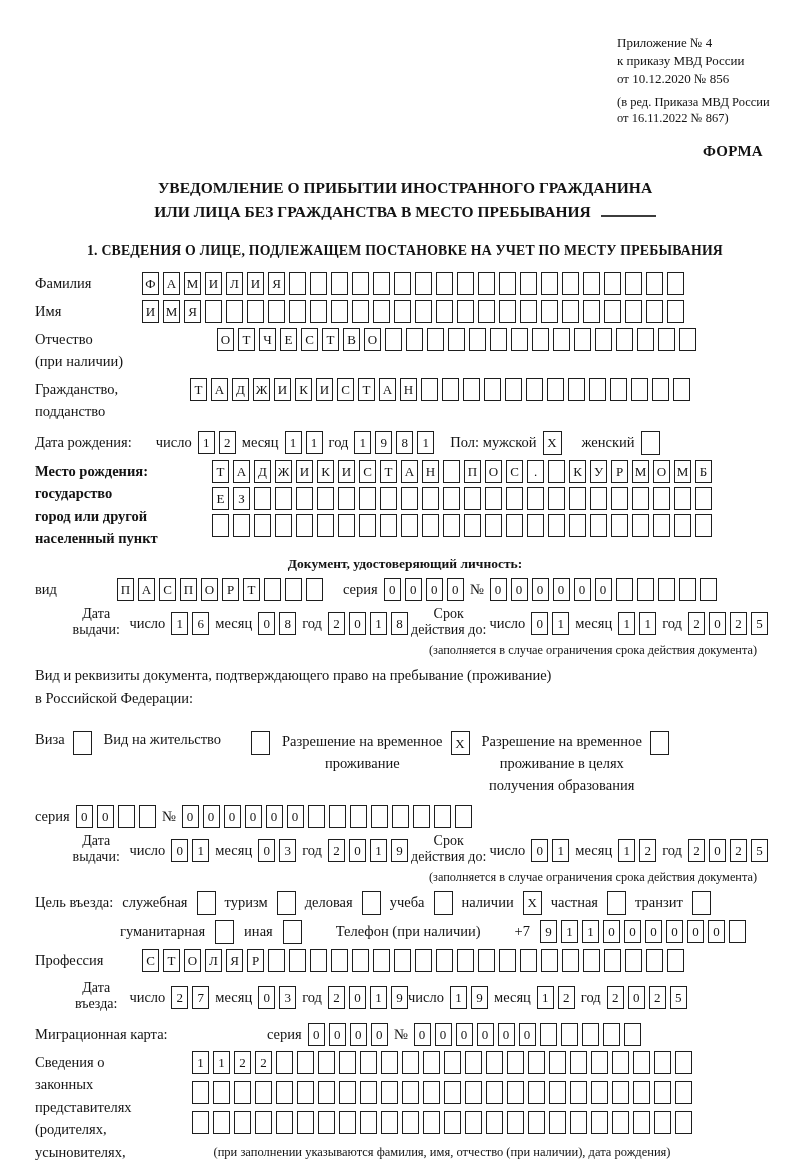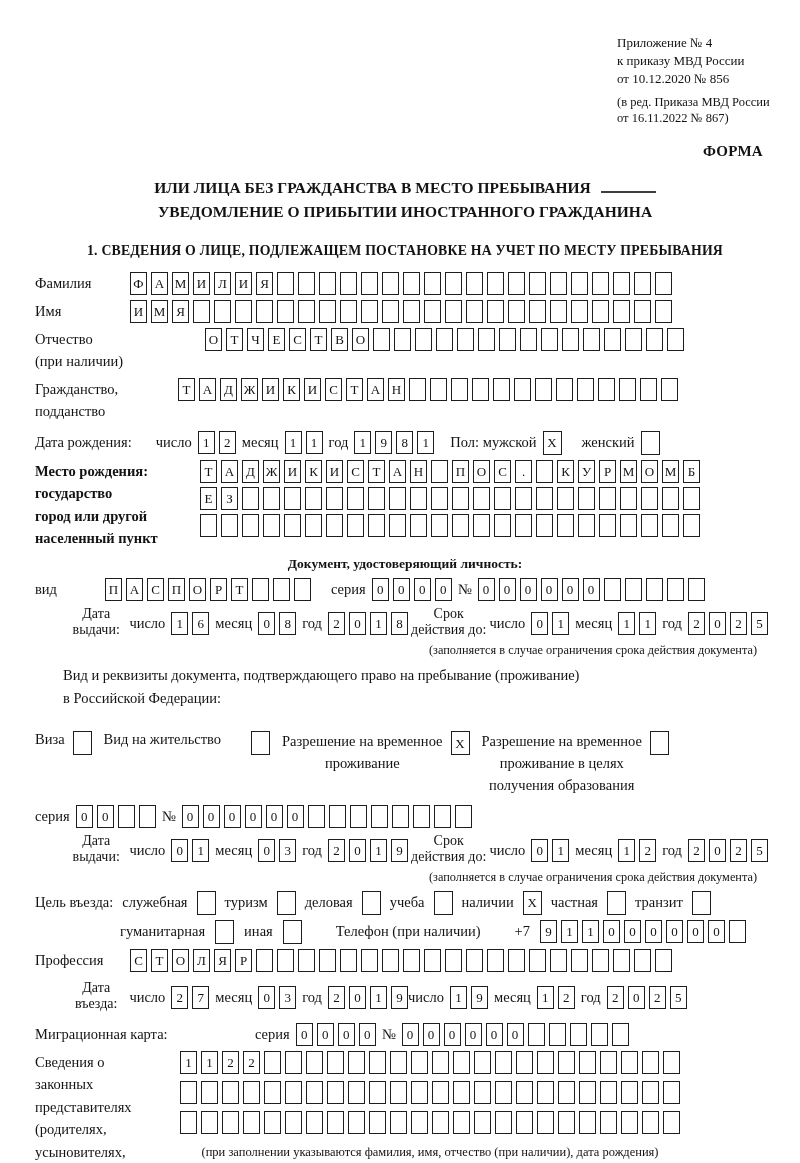--- a/index.html
+++ b/index.html
@@ -8,21 +8,21 @@
     width:800px; height:1163px; background:#ffffff; color:#131313;
     font-family:"Liberation Serif","DejaVu Serif",serif;
     padding:34px 25px 10px 35px; position:relative; overflow:hidden;
   }
   .annex { margin-left:582px; font-size:13px; line-height:1.4; }
   .annex-ed { margin-left:582px; font-size:12.5px; line-height:1.35; margin-top:5px; }
   .forma { text-align:right; padding-right:12px; font-weight:bold; font-size:15px; margin-top:16px; letter-spacing:0.3px; }
   .title { text-align:center; font-weight:bold; font-size:15.5px; line-height:1.5; margin-top:16px; }
   .uslot { display:inline-block; width:55px; border-bottom:2.2px solid #3c3c3c; margin-left:10px; vertical-align:baseline; }
   .sec-title { text-align:center; font-weight:bold; font-size:13.8px; margin-top:20px; margin-bottom:13px; letter-spacing:0.2px; }
-  .frow { display:flex; align-items:flex-start; margin-bottom:5px; font-size:14.5px; }
+  .frow { display:flex; align-items:flex-start; margin-bottom:5px; font-size:14.5px;gap:12px; }
   .frow.vcenter { align-items:center; }
   .lblcol { flex:0 0 auto; line-height:1.55; }
   .lw95 { flex:0 0 95px; }
   .lw70 { flex:0 0 70px; }
   .lw170 { flex:0 0 170px; }
   .lw143 { flex:0 0 143px; }
   .lw165 { flex:0 0 165px;font-weight:bold; }
   .lw145 { flex:0 0 145px; }
   .lw220 { flex:0 0 220px; }
   .strip { display:flex; gap:4px; flex:0 0 auto; }
@@ -36,21 +36,21 @@
   .inl { display:flex; align-items:center; gap:6px; flex-wrap:nowrap; }
   .lbl { white-space:nowrap; }
   .dochdr { text-align:center; font-weight:bold; font-size:13.5px; margin:6px 0 6px 0; }
   .twocol { display:flex; margin-left:28px; margin-bottom:2px; }
   .dcol { display:flex; flex-direction:row; }
   .dcol1 { flex:0 0 345px; }
   .dcol2 { flex:0 0 360px; }
   .dcol-title { text-align:center; font-size:14px; margin-bottom:3px; }
   .daterow { display:flex; align-items:center; gap:6px; font-size:14.5px; }
   .note { font-size:12.3px; text-align:right; padding-right:18px; margin-top:2px; margin-bottom:6px; }
-  .intro { font-size:14.5px; line-height:1.65; margin-top:4px;margin-left:28px; }
+  .intro { font-size:14.5px; line-height:1.65; margin-top:4px; }
   .optrow { display:flex; align-items:flex-start; gap:12px; margin-top:20px; margin-bottom:4px; font-size:14.5px; }
   .opt { display:flex; align-items:flex-start; gap:8px; }
   .optlbl-c { text-align:center; line-height:1.5; }
   .mt8 { margin-top:8px; }
   .repnote { font-size:12.5px; text-align:center; margin-left:140px; margin-top:4px; }
 </style>
 </head>
 <body>
 
 <div class="page">
@@ -61,22 +61,22 @@
     <div>от 10.12.2020 № 856</div>
   </div>
   <div class="annex-ed">
     <div>(в ред. Приказа МВД России</div>
     <div>от 16.11.2022 № 867)</div>
   </div>
 
   <div class="forma">ФОРМА</div>
 
   <div class="title">
+    <div>УВЕДОМЛЕНИЕ О ПРИБЫТИИ ИНОСТРАННОГО ГРАЖДАНИНА</div>
     <div><span>ИЛИ ЛИЦА БЕЗ ГРАЖДАНСТВА В МЕСТО ПРЕБЫВАНИЯ</span><span class="uslot"></span></div>
-    <div>УВЕДОМЛЕНИЕ О ПРИБЫТИИ ИНОСТРАННОГО ГРАЖДАНИНА</div>
   </div>
 
   <div class="sec-title">1. СВЕДЕНИЯ О ЛИЦЕ, ПОДЛЕЖАЩЕМ ПОСТАНОВКЕ НА УЧЕТ ПО МЕСТУ ПРЕБЫВАНИЯ</div>
 
   <div class="frow vcenter">
     <div class="lblcol lw95">Фамилия</div>
     <div class="strip">
         <div class="cb">Ф</div>
         <div class="cb">А</div>
         <div class="cb">М</div>

